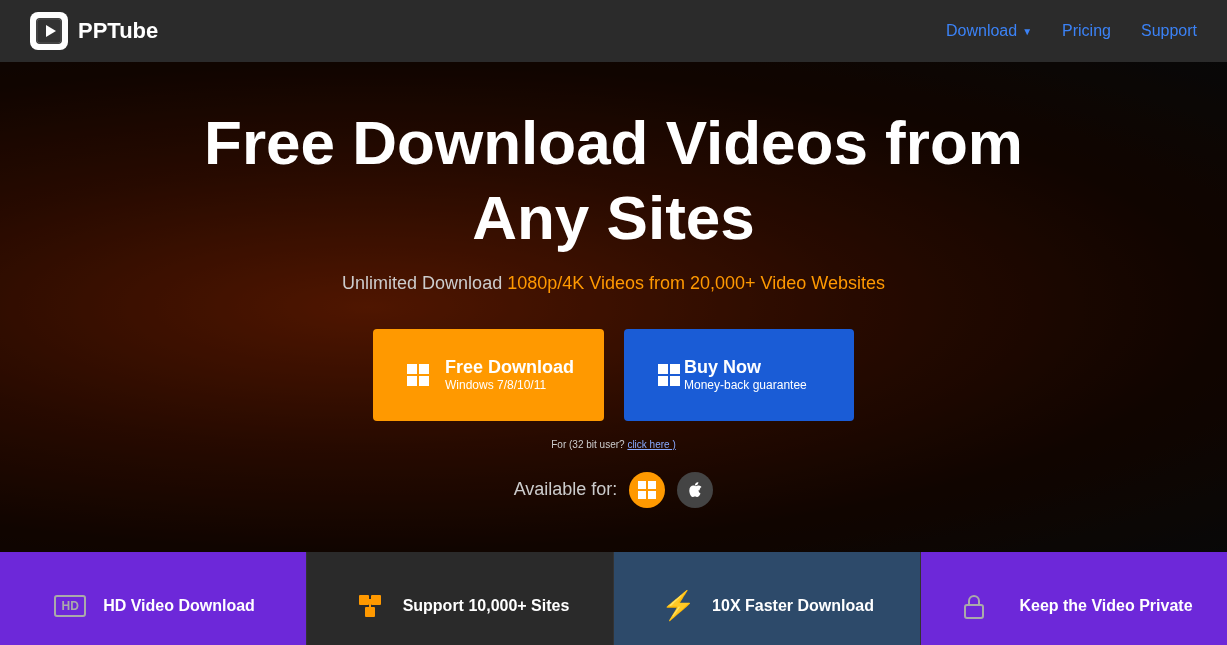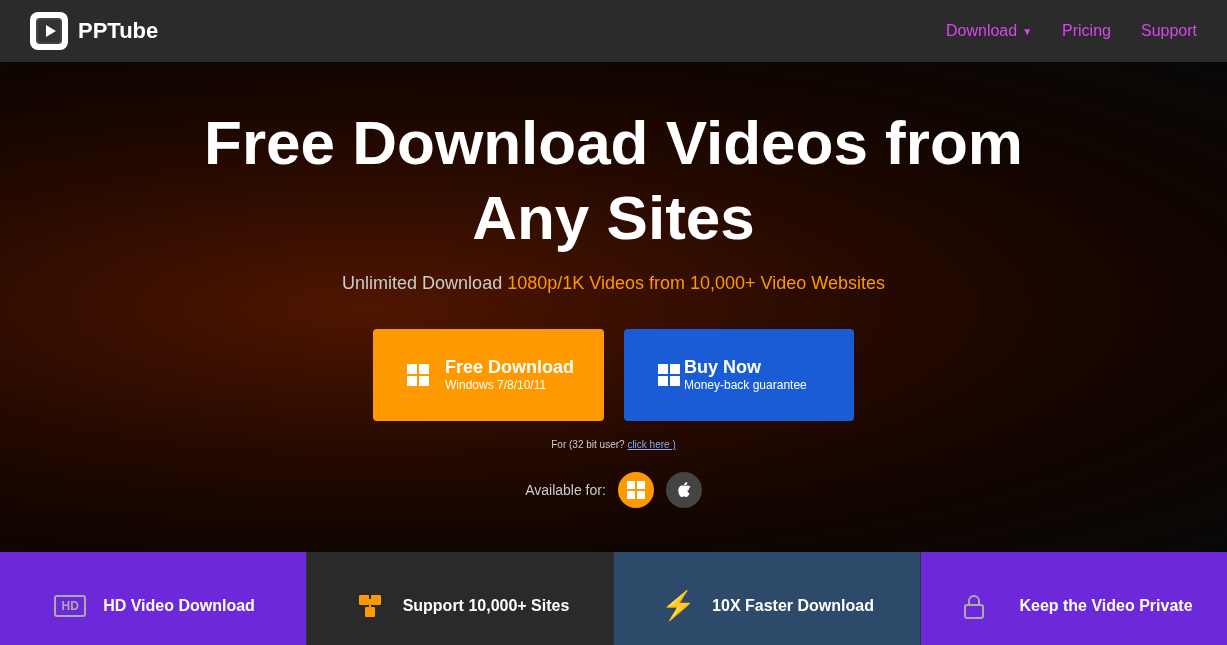--- a/index.html
+++ b/index.html
@@ -38,21 +38,21 @@
       color: #fff;
       font-size: 22px;
       font-weight: bold;
     }
     .nav {
       display: flex;
       align-items: center;
       gap: 30px;
     }
     .nav-item {
-      color: #d946ef;
+      color: #3b82f6;
       font-size: 16px;
       cursor: pointer;
       text-decoration: none;
       display: flex;
       align-items: center;
       gap: 5px;
     }
     .nav-dropdown-arrow {
       font-size: 10px;
     }
@@ -153,21 +153,21 @@
       color: #ccc;
       font-size: 10px;
       margin-bottom: 22px;
     }
     .hero-32bit a {
       color: #88aaff;
       text-decoration: underline;
     }
     .hero-available {
       color: #ccc;
-      font-size: 14px;
+      font-size: 18px;
       display: flex;
       align-items: center;
       justify-content: center;
       gap: 12px;
     }
     .platform-icon {
       width: 36px;
       height: 36px;
       border-radius: 50%;
       display: flex;
@@ -258,21 +258,21 @@
 
 <section class="hero">
   <div class="hero-bg"></div>
   <div class="hero-bg-overlay"></div>
   <div class="hero-content">
     <h1 class="hero-title">
       <span>Free Download Videos from</span><br>
       <span>Any Sites</span>
     </h1>
     <p class="hero-subtitle">
-      <span>Unlimited Download </span><span class="highlight">1080p/1K Videos from 10,000+ Video Websites</span>
+      <span>Unlimited Download </span><span class="highlight">1080p/4K Videos from 20,000+ Video Websites</span>
     </p>
     <div class="hero-buttons">
       <button class="btn-free">
         <div class="btn-icon">
           <svg width="24" height="24" viewBox="0 0 24 24" fill="white">
             <rect x="1" y="1" width="10" height="10"></rect>
             <rect x="13" y="1" width="10" height="10"></rect>
             <rect x="1" y="13" width="10" height="10"></rect>
             <rect x="13" y="13" width="10" height="10"></rect>
           </svg>

